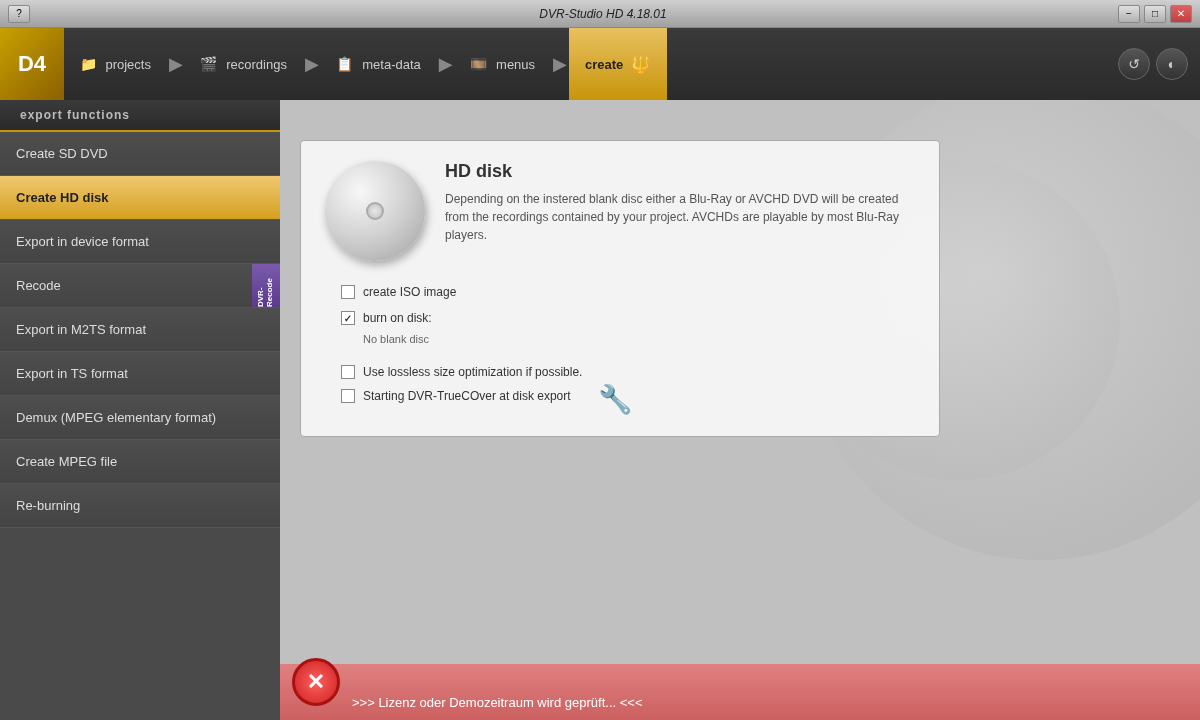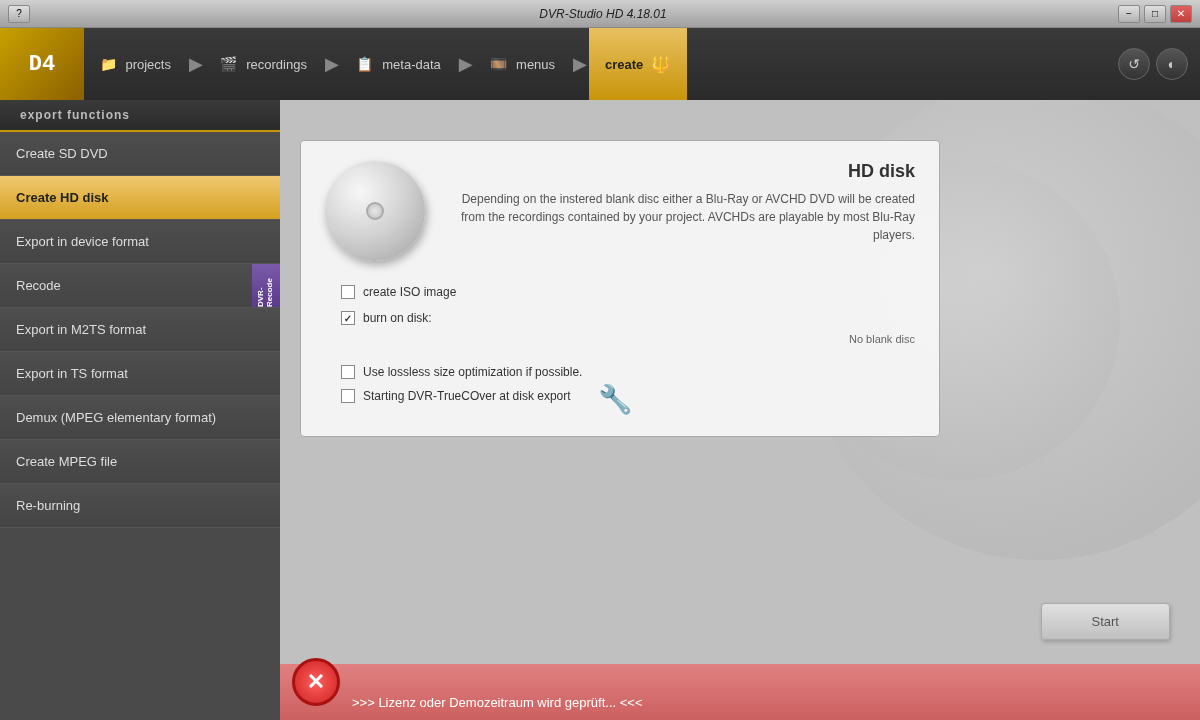--- a/index.html
+++ b/index.html
@@ -41,25 +41,24 @@
     .nav-bar {
       height: 72px;
       background: linear-gradient(to bottom, #3a3a3a, #2a2a2a);
       display: flex;
       align-items: center;
       padding: 0 0;
       gap: 0;
       position: relative;
     }
     .logo {
-      width: 84px; height: 72px;
+      width: 64px; height: 72px;
       background: linear-gradient(135deg, #c8a000, #8b6000);
       display: flex; align-items: center; justify-content: center;
       flex-shrink: 0;
-      font-family: Liberation Mono, monospace;
     }
     .logo-text {
       color: white;
       font-size: 22px;
       font-weight: bold;
     }
     .nav-items {
       display: flex;
       align-items: center;
       height: 100%;
@@ -206,21 +205,20 @@
     
     .info-panel {
       background: rgba(245,245,245,0.95);
       border: 1px solid #aaa;
       border-radius: 4px;
       padding: 20px 24px;
       width: 640px;
       margin-top: 20px;
       position: relative;
       z-index: 2;
-      text-align: right;
     }
     .disc-and-text {
       display: flex;
       gap: 20px;
       align-items: flex-start;
       margin-bottom: 24px;
     }
     .disc-icon {
       width: 100px; height: 100px;
       border-radius: 50%;
@@ -448,23 +446,20 @@
                 <label>Starting DVR-TrueCOver at disk export</label>
               </div>
             </div>
             <div style="margin-left: 8px; margin-top: 18px;">
               <span style="font-size: 28px;">🔧</span>
             </div>
           </div>
         </div>
       </div>
 
-      <div class="start-btn-container">
-        <button class="start-btn">Start</button>
-      </div>
 
       <div class="error-bar">
         <div class="error-icon">
           <span class="error-icon-x">✕</span>
         </div>
         <span class="error-text">&gt;&gt;&gt; Lizenz oder Demozeitraum wird geprüft... &lt;&lt;&lt;</span>
       </div>
     </div>
   </div>
 

